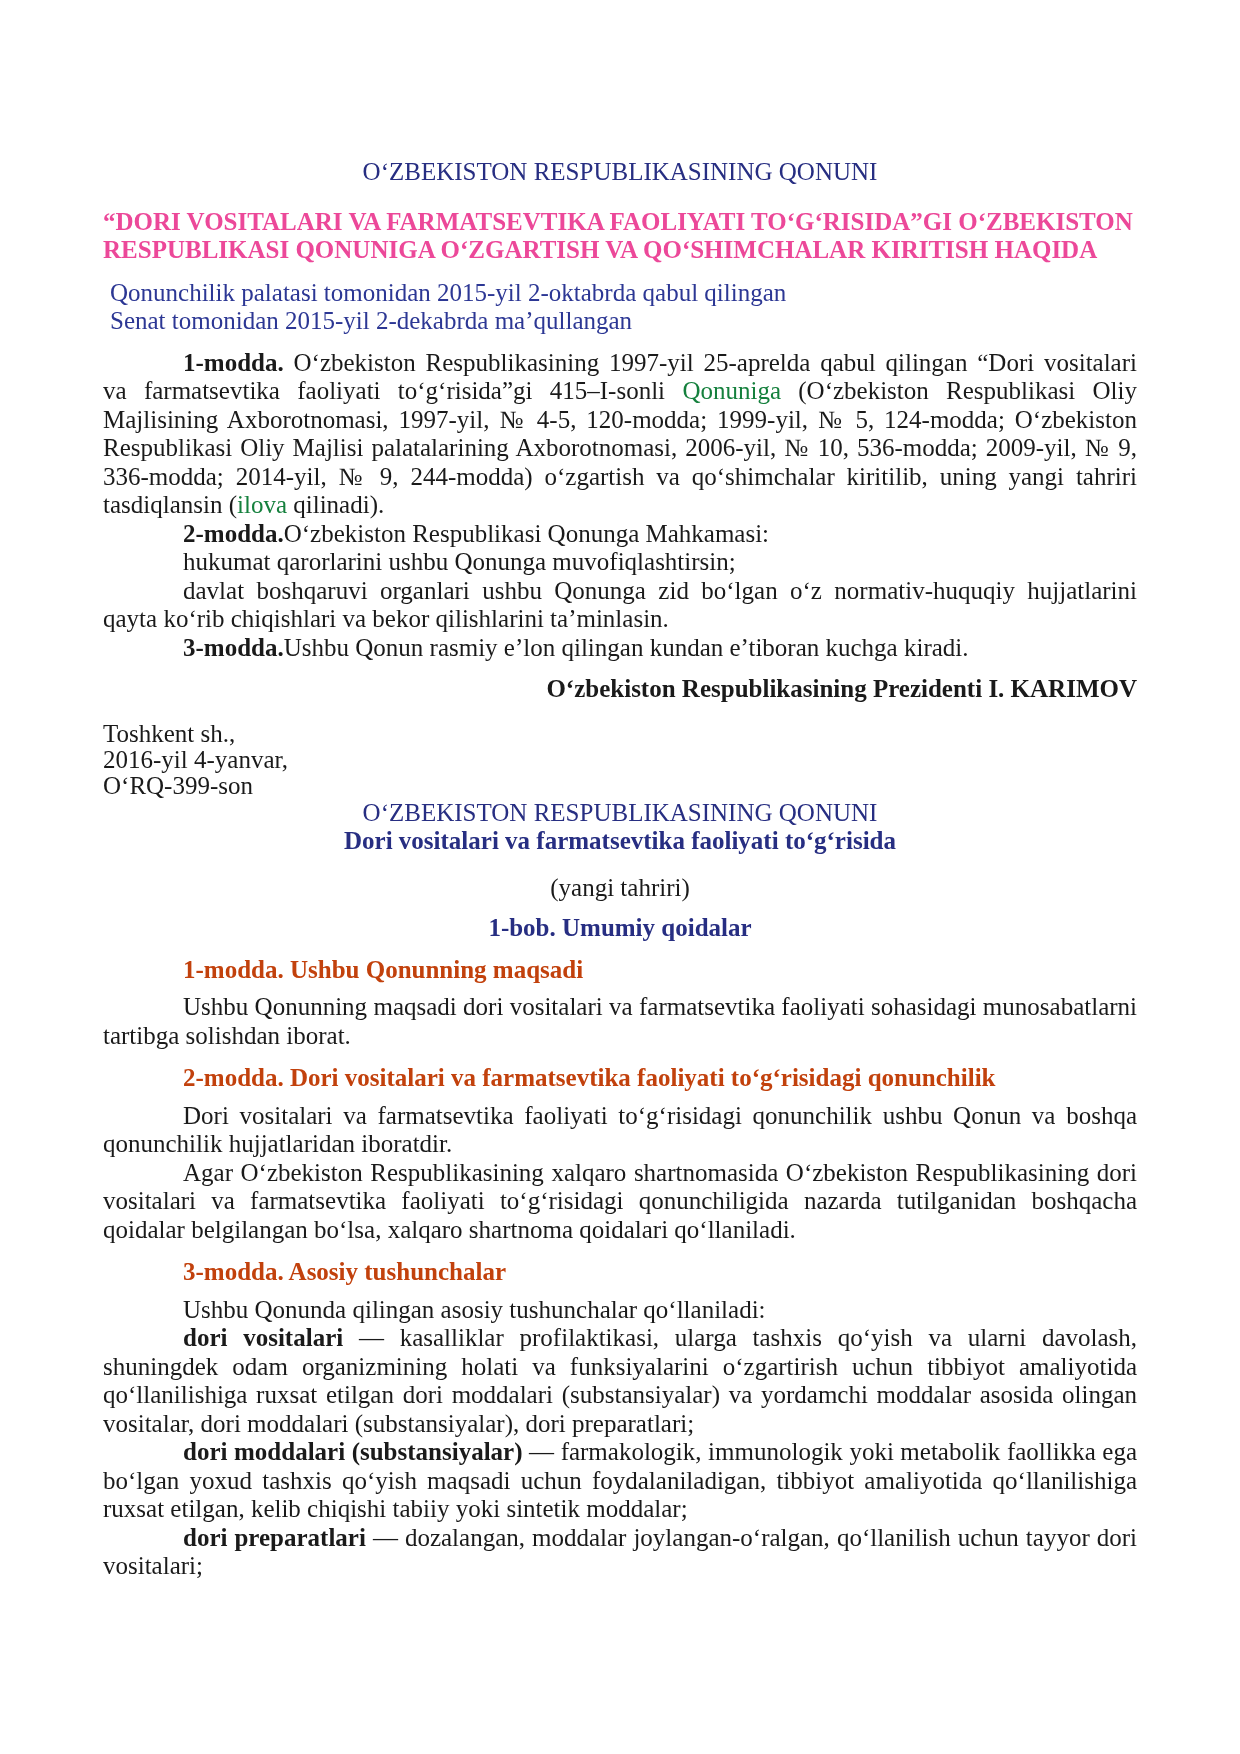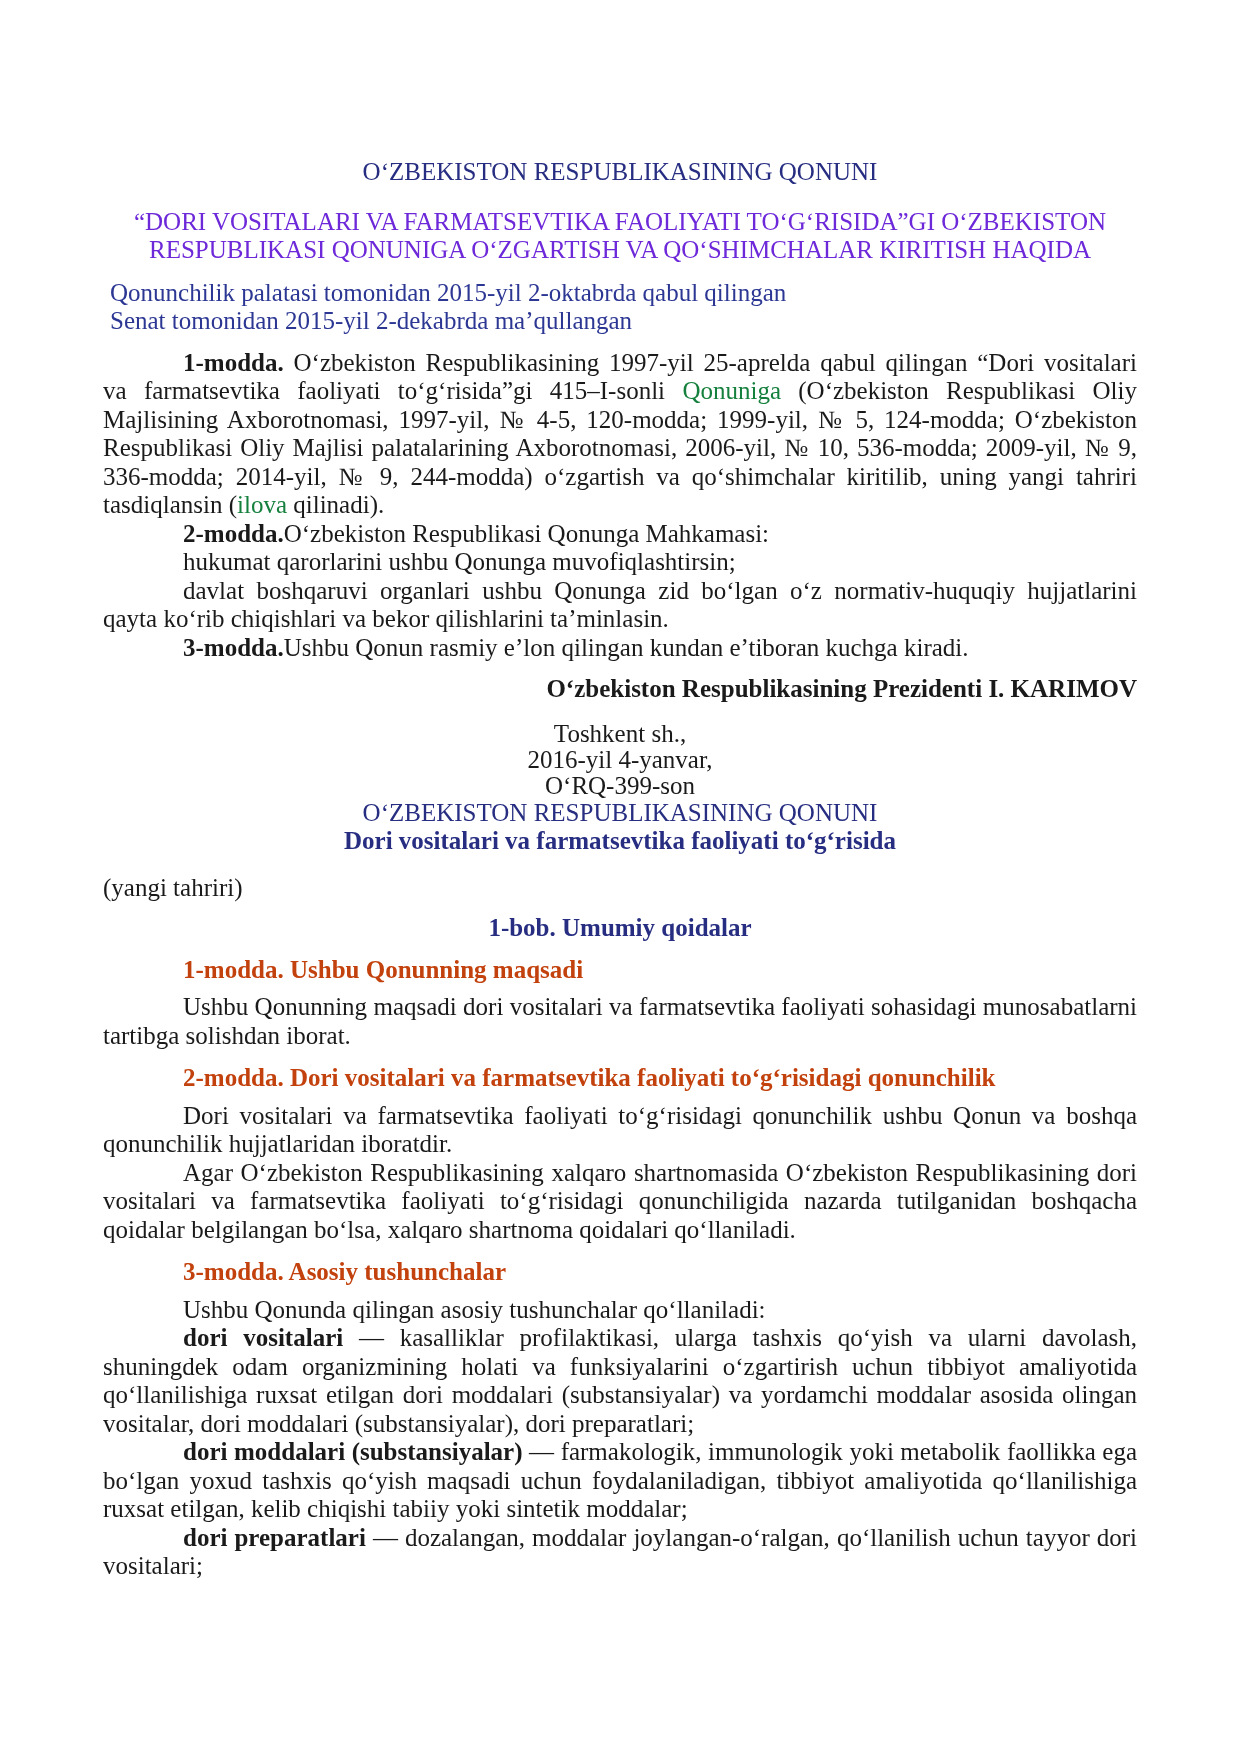--- a/index.html
+++ b/index.html
@@ -11,30 +11,30 @@
     box-sizing: border-box;
     padding: 158px 103px 0 103px;
     font-family: "Liberation Serif", "DejaVu Serif", serif;
     font-size: 25px;
     line-height: 28.5px;
     color: #1a1a1a;
     overflow: hidden;
   }
   p { margin:0; text-align: justify; text-indent: 80px; }
   .caption { color:#272e82; text-align:center; text-indent:0; margin-bottom:21px; }
-  .amend-title { color:#6d28d9; font-weight:normal; text-align:center; text-indent:0; margin-bottom:14px; }
+  .amend-title { color:#ec4899; font-weight:bold; text-indent:0; margin-bottom:14px; }
   .accepted { color:#2c3794; text-align:left; text-indent:0; padding-left:7px; }
   .accepted-block { margin-bottom:13px; }
   .lead { font-weight:bold; }
   a.doclink { color:#15803d; text-decoration:none; cursor:pointer; }
   .sig { font-weight:bold; text-align:right; text-indent:0; margin-top:13px; margin-bottom:17px; }
-  .meta { text-align:center; text-indent:0; line-height:26px; }
+  .meta { text-indent:0; line-height:26px; }
   .law-caption { color:#272e82; text-align:center; text-indent:0; }
   .law-title { color:#272e82; font-weight:bold; text-align:center; text-indent:0; margin-bottom:18px; }
-  .edition { text-indent:0; margin-bottom:12px; }
+  .edition { text-align:center; text-indent:0; margin-bottom:12px; }
   .chapter { color:#272e82; font-weight:bold; text-align:center; text-indent:0; margin-bottom:13px; }
   .art-heading { color:#c2410c; font-weight:bold; text-align:left; text-indent:80px; margin-top:14px; margin-bottom:9px; }
   .art-heading.first { margin-top:0; }
 </style>
 </head>
 <body>
 
 <div class="page">
 
   <div class="caption">O‘ZBEKISTON RESPUBLIKASINING QONUNI</div>

